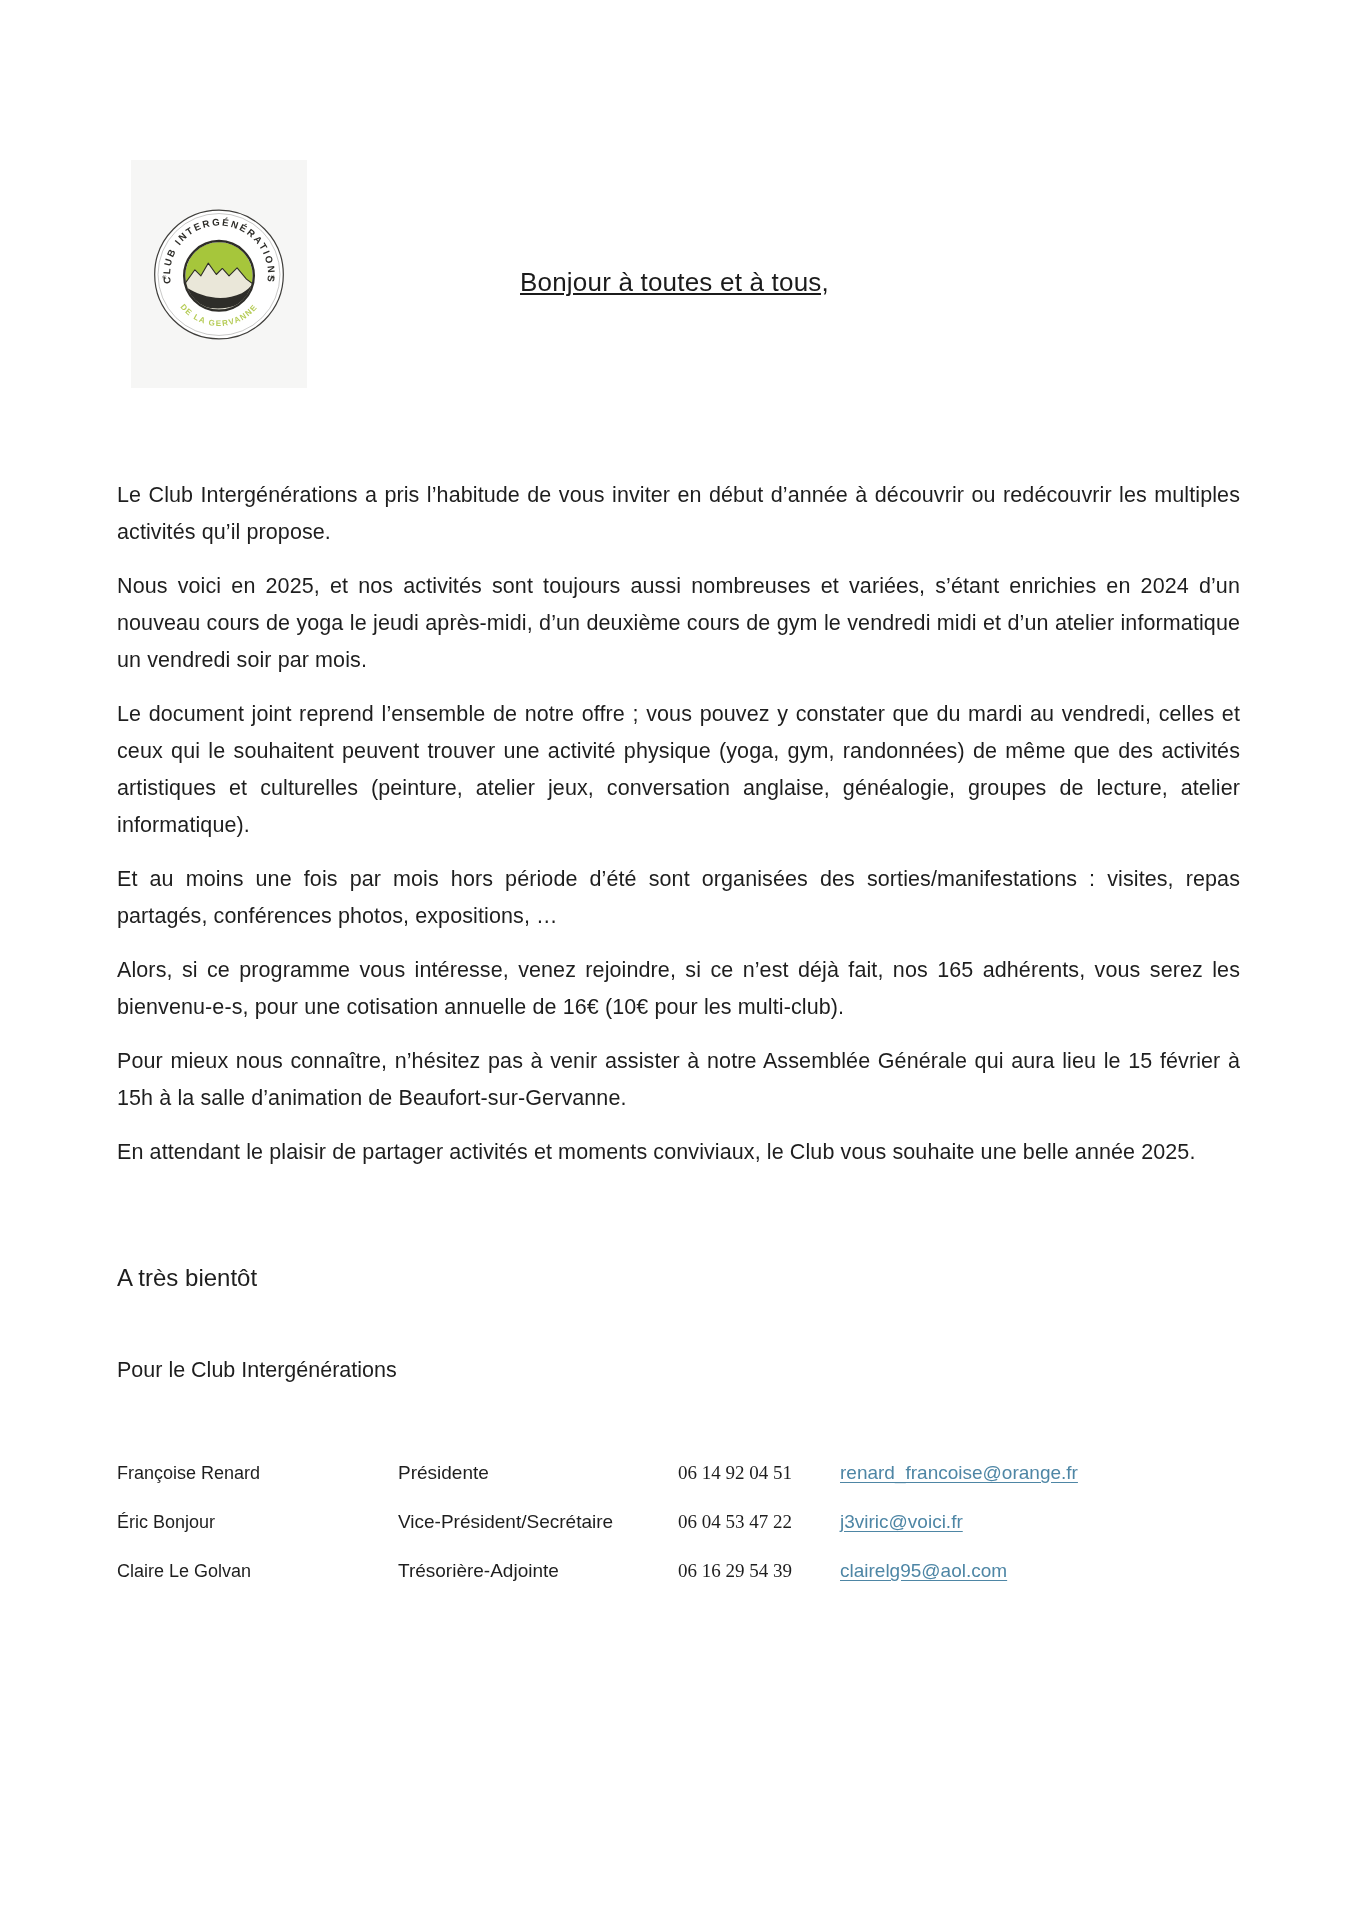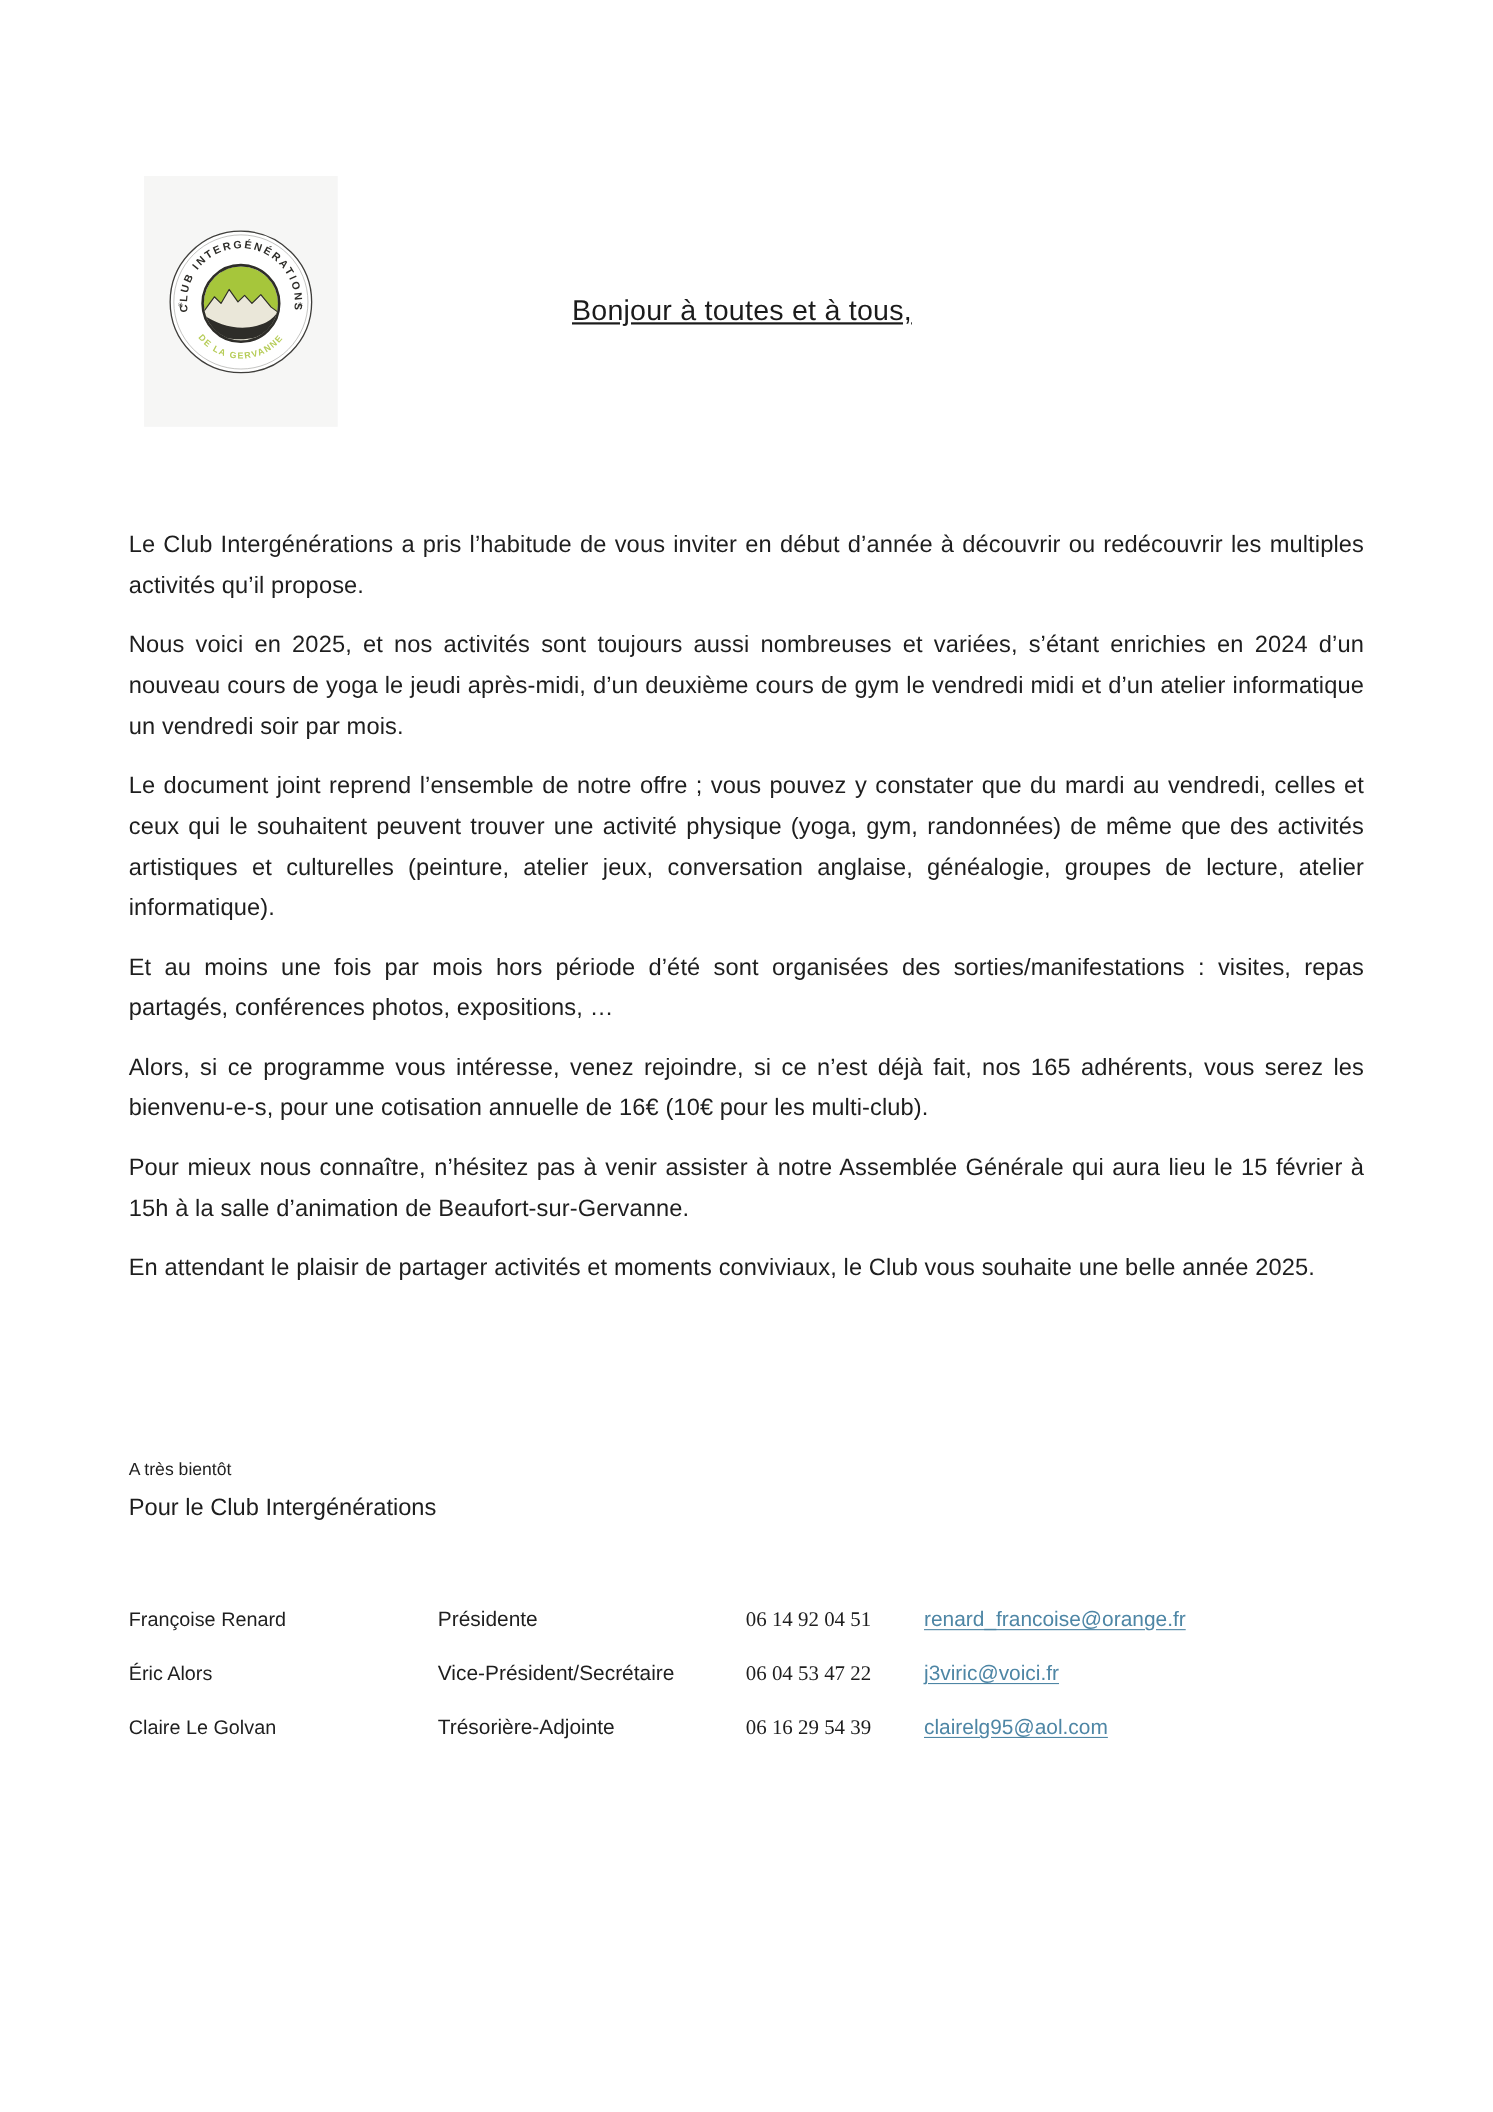--- a/index.html
+++ b/index.html
@@ -25,22 +25,22 @@
     letter-spacing:0.2px;white-space:nowrap;text-decoration:underline;
   }
   
   .letter-body{
     position:absolute;left:117px;top:477px;width:1123px;
     font-size:21.5px;line-height:37px;color:#1e1e1e;
     text-align:justify;letter-spacing:0.1px;
   }
   .letter-body p{margin:0 0 17px 0;}
   .closing-salutation{
-    position:absolute;left:117px;top:1328px;
-    font-size:16px;color:#1e1e1e;white-space:nowrap;
+    position:absolute;left:117px;top:1264px;
+    font-size:24px;color:#1e1e1e;white-space:nowrap;
   }
   .closing-signature{
     position:absolute;left:117px;top:1358px;
     font-size:21.5px;color:#1e1e1e;white-space:nowrap;
   }
   
   .contacts{
     position:absolute;left:117px;top:1462px;width:1160px;
   }
   .contact-row{
@@ -121,21 +121,21 @@
   <div class="contacts" id="contacts">
   <div class="contact-row">
     <span class="contact-name">Françoise Renard</span>
     <span class="contact-role">Présidente</span>
     <span class="contact-phone">06 14 92 04 51</span>
     <span class="contact-email"><a href="#" style="color: rgb(78, 134, 165);">renard_francoise@orange.fr</a></span>
   </div>
 
 
   <div class="contact-row">
-    <span class="contact-name">Éric Alors</span>
+    <span class="contact-name">Éric Bonjour</span>
     <span class="contact-role">Vice-Président/Secrétaire</span>
     <span class="contact-phone">06 04 53 47 22</span>
     <span class="contact-email"><a href="#" style="color: rgb(78, 134, 165);">j3viric@voici.fr</a></span>
   </div>
 
   <div class="contact-row">
     <span class="contact-name">Claire Le Golvan</span>
     <span class="contact-role">Trésorière-Adjointe</span>
     <span class="contact-phone">06 16 29 54 39</span>
     <span class="contact-email"><a href="#" style="color: rgb(78, 134, 165);">clairelg95@aol.com</a></span>

